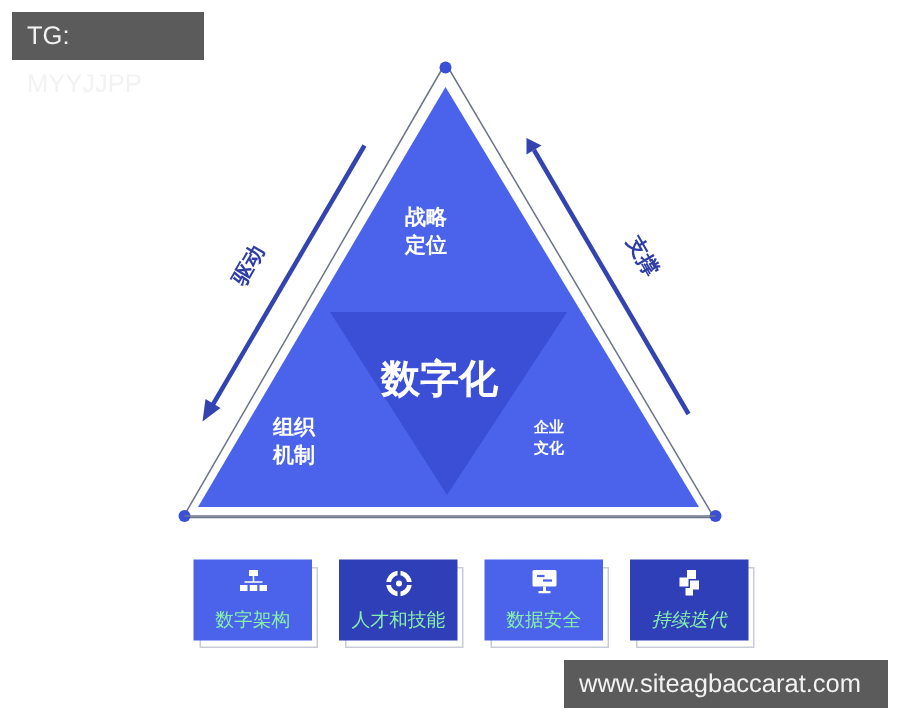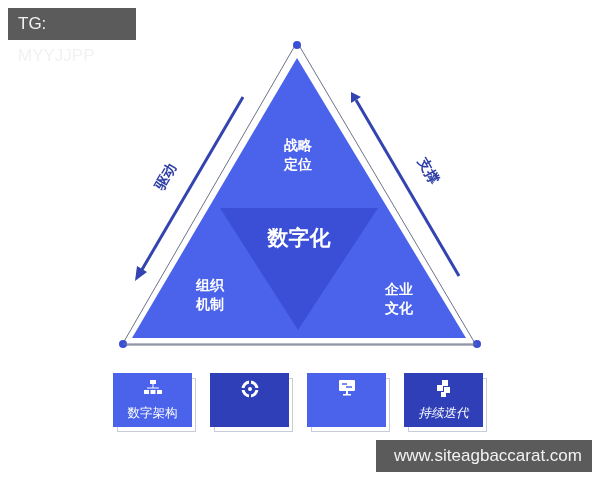--- a/index.html
+++ b/index.html
@@ -1,22 +1,22 @@
 <!DOCTYPE html>
 <html><head>
 <meta charset="utf-8">
 <style>
   html,body{margin:0;padding:0;}
   body{width:600px;height:480px;background:#ffffff;position:relative;overflow:hidden;font-family:"DejaVu Sans","Liberation Sans",sans-serif;}
   .badge{position:absolute;background:#5b5b5b;color:#f2f2f2;font-family:"Liberation Sans",sans-serif;font-size:17px;padding:0 10px;height:32px;line-height:32px;box-sizing:border-box;}
   #tg-badge{left:8px;top:8px;width:128px;}
-  #site-badge{left:376px;top:440px;width:216px;text-align:right;}
+  #site-badge{left:376px;top:440px;width:216px;text-align:left;}
   svg.diagram{position:absolute;left:0;top:0;}
-  .lbl{position:absolute;color:#ffffff;font-weight:bold;text-align:center;line-height:1.35;}
-  .tile{position:absolute;top:373px;width:79px;height:54px;box-sizing:border-box;color:#ffffff;text-align:center;font-size:12.5px;}
+  .lbl{position:absolute;color:#ffffff;font-weight:bold;text-align:left;line-height:1.35;}
+  .tile{position:absolute;top:373px;width:79px;height:54px;box-sizing:border-box;color:#86efac;text-align:center;font-size:12.5px;margin-left:16px;}
   .tile .shadow{position:absolute;left:4px;top:5px;width:79px;height:54px;border:1px solid #c9ccd6;background:#fff;box-sizing:border-box;z-index:0;}
   .tile .face{position:absolute;left:0;top:0;width:79px;height:54px;z-index:1;}
   .tile .icon{position:absolute;left:0;right:0;top:7px;height:16px;display:flex;justify-content:center;}
   .tile .tlabel{position:absolute;left:0;right:0;top:32px;}
   .side-text{position:absolute;color:#2e3ea6;font-weight:bold;font-size:14px;}
 </style>
 </head>
 <body>
 
 <div id="tg-badge" class="badge">TG: MYYJJPP</div>
@@ -47,30 +47,30 @@
 </svg>
 
 <div class="side-text" style="left:152px;top:168px;transform:rotate(-60deg);">驱动</div>
 <div class="side-text" style="left:414px;top:162px;transform:rotate(60deg);">支撑</div>
 
 <div class="lbl" style="left:270px;top:136px;width:56px;font-size:14px;">
   <div>战略</div>
   <div>定位</div>
 </div>
 
-<div class="lbl" style="left:254px;top:224px;width:90px;font-size:21px;">
+<div class="lbl" style="left:254px;top:236px;width:90px;font-size:26px;">
   <div>数字化</div>
 </div>
 
 <div class="lbl" style="left:182px;top:276px;width:56px;font-size:14px;">
   <div>组织</div>
   <div>机制</div>
 </div>
 
-<div class="lbl" style="left:371px;top:280px;width:56px;font-size:14px;">
+<div class="lbl" style="left:356px;top:280px;width:56px;font-size:10px;font-family:Liberation Mono, monospace;">
   <div>企业</div>
   <div>文化</div>
 </div>
 
 <div class="tile" style="left:113px;">
   <div class="shadow"></div>
   <div class="face" style="background:#4a63ea;">
     <div class="icon">
       <svg width="18" height="16" viewBox="0 0 18 16">
           <rect x="6" y="0" width="6" height="4" fill="#fff"></rect>
@@ -91,35 +91,37 @@
     <div class="icon">
       <svg width="18" height="18" viewBox="0 0 18 18">
           <circle cx="9" cy="9" r="7" fill="none" stroke="#fff" stroke-width="3"></circle>
           <circle cx="9" cy="9" r="2" fill="#fff"></circle>
           <rect x="8" y="0" width="2" height="4" fill="#2f3fb8"></rect>
           <rect x="8" y="14" width="2" height="4" fill="#2f3fb8"></rect>
           <rect x="0" y="8" width="4" height="2" fill="#2f3fb8"></rect>
           <rect x="14" y="8" width="4" height="2" fill="#2f3fb8"></rect>
         </svg>
     </div>
+    <div class="tlabel">人才和技能</div>
   </div>
 </div>
 
 <div class="tile" style="left:307px;">
   <div class="shadow"></div>
   <div class="face" style="background:#4a63ea;">
     <div class="icon">
       <svg width="18" height="16" viewBox="0 0 18 16">
           <rect x="1" y="0" width="16" height="11" rx="1" fill="#fff"></rect>
           <line x1="4" y1="4" x2="9" y2="4" stroke="#4a63ea" stroke-width="1.5"></line>
           <line x1="8" y1="7" x2="14" y2="7" stroke="#4a63ea" stroke-width="1.5"></line>
           <rect x="8" y="11" width="2" height="3" fill="#fff"></rect>
           <rect x="5" y="14" width="8" height="1.5" fill="#fff"></rect>
         </svg>
     </div>
+    <div class="tlabel">数据安全</div>
   </div>
 </div>
 
 <div class="tile" style="left:404px;font-style:italic;">
   <div class="shadow"></div>
   <div class="face" style="background:#2f3fb8;">
     <div class="icon">
       <svg width="18" height="18" viewBox="0 0 18 18">
           <rect x="7" y="0" width="6" height="6" fill="#fff"></rect>
           <rect x="2" y="5" width="6" height="6" fill="#fff"></rect>

